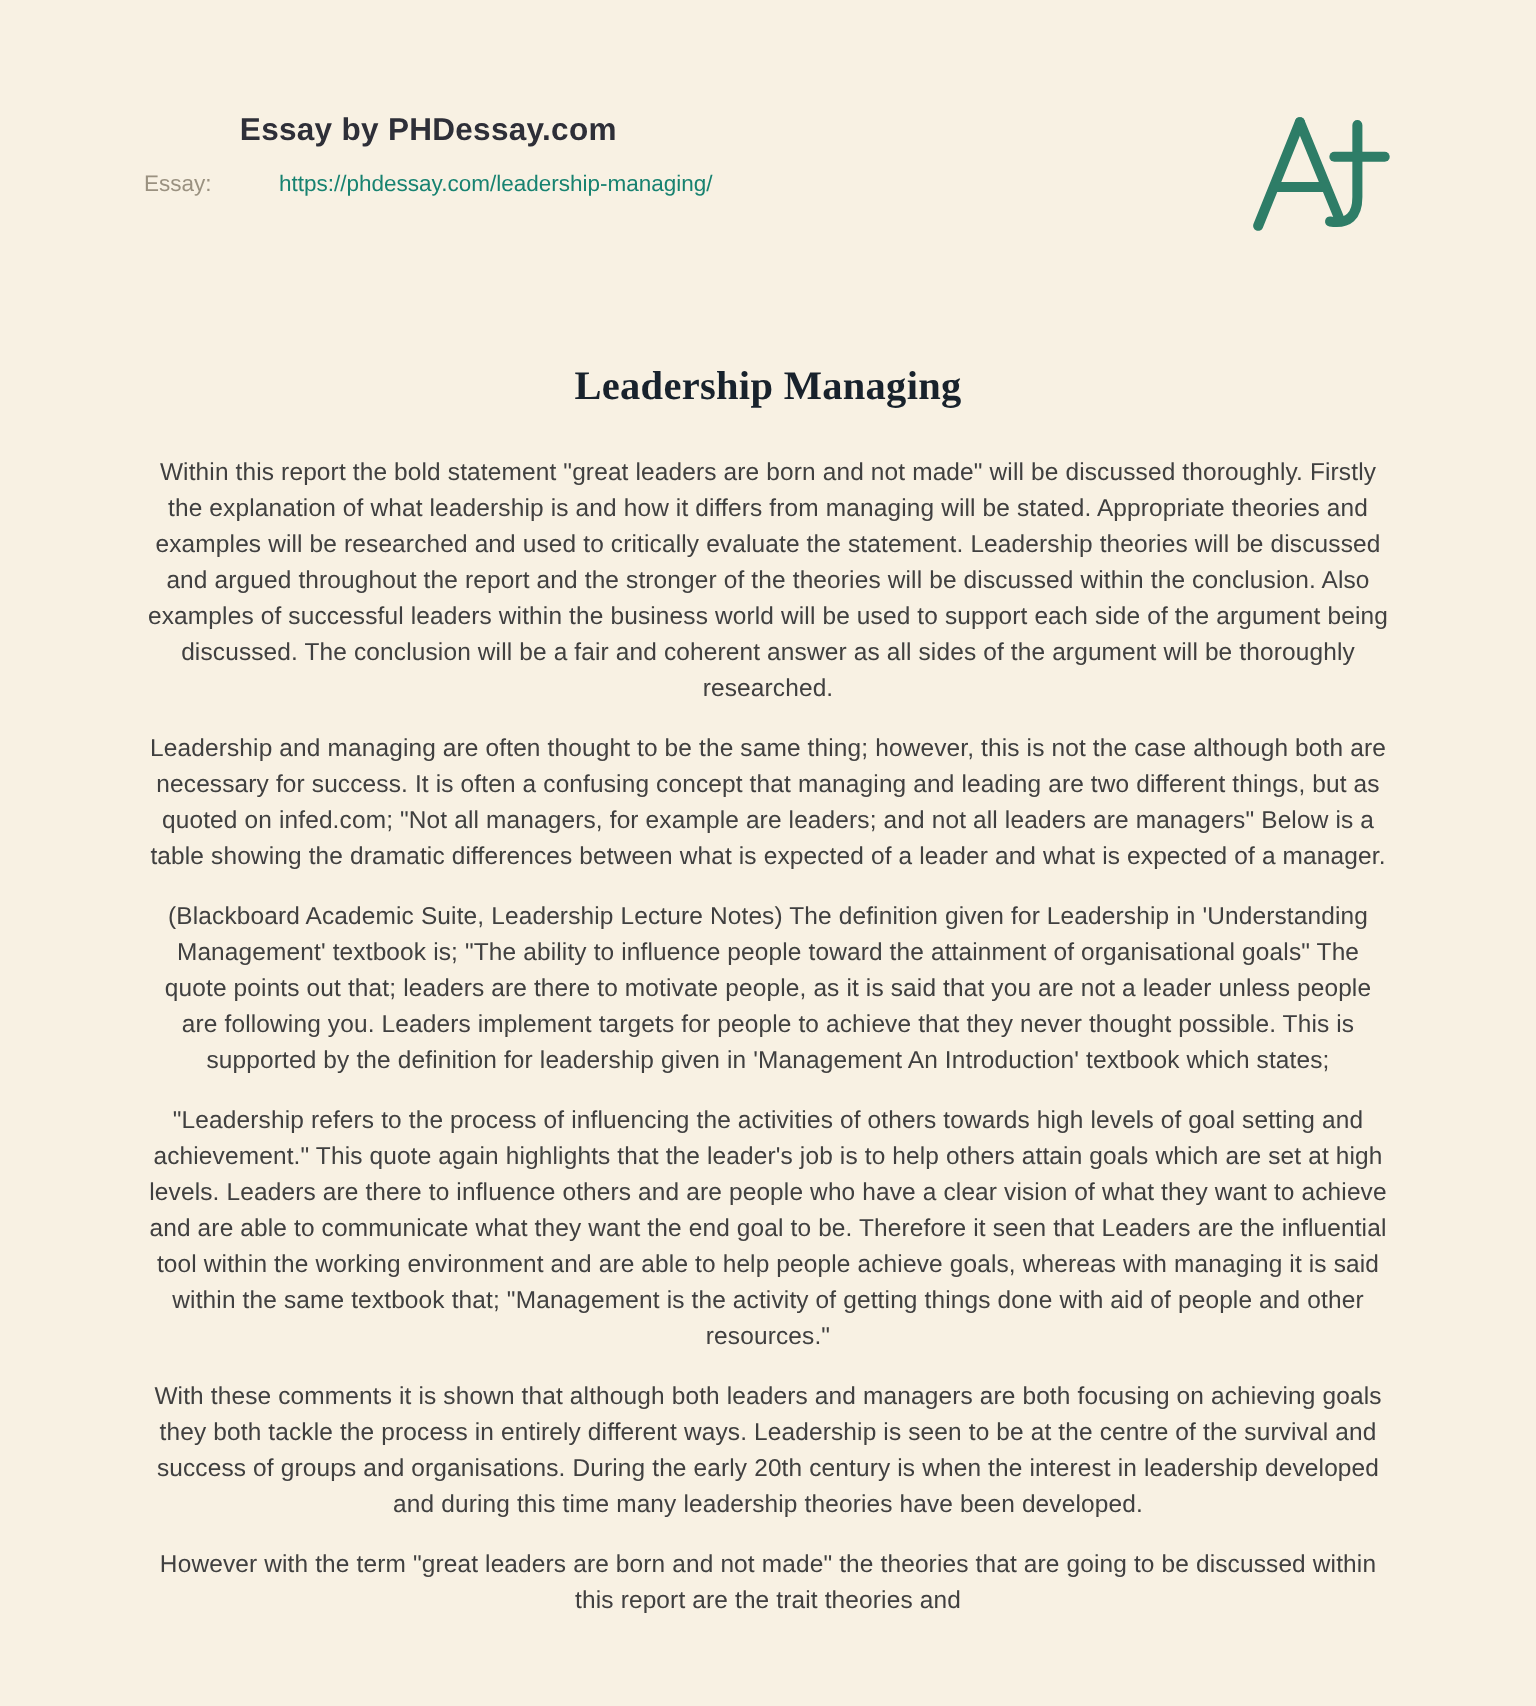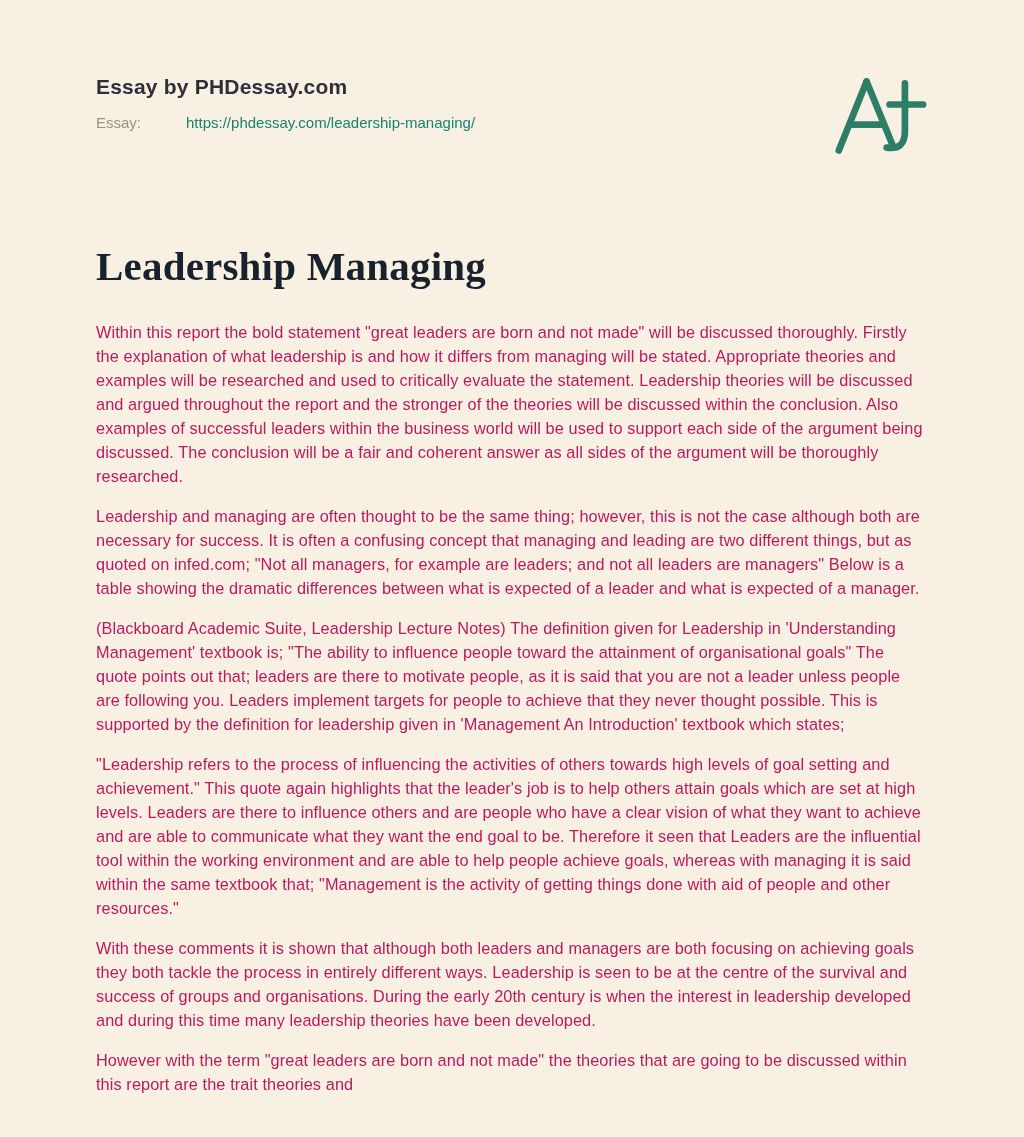--- a/index.html
+++ b/index.html
@@ -10,20 +10,21 @@
   }
   body {
     background: #f8f1e3;
     font-family: "Liberation Sans", sans-serif;
   }
   .page {
     width: 1024px;
     height: 1137px;
     padding: 74px 96px 0 96px;
     overflow: hidden;
+    text-align: center;
   }
   header.page-header {
     display: flex;
     justify-content: space-between;
     align-items: flex-start;
   }
   .brand {
     font-size: 21px;
     font-weight: 700;
     color: #2e2f38;
@@ -49,32 +50,32 @@
     width: 96px;
     height: 92px;
     margin-top: -4px;
     flex: 0 0 auto;
   }
   .logo svg { display: block; width: 100%; height: 100%; }
   main { display: block; }
   h1.essay-title {
     margin-top: 80px;
     font-family: "Liberation Serif", "DejaVu Serif", serif;
-    font-size: 41px;
+    font-size: 27px;
     font-weight: 700;
     color: #18222c;
     letter-spacing: 0.2px;
   }
   .essay-body {
     margin-top: 30px;
   }
   .essay-body p {
     font-size: 16.3px;
     line-height: 24px;
-    color: #be185d;
+    color: #404040;
     margin-bottom: 16px;
     letter-spacing: 0.1px;
   }
 </style>
 </head>
 <body>
 
 <div class="page">
 
   <header class="page-header">

